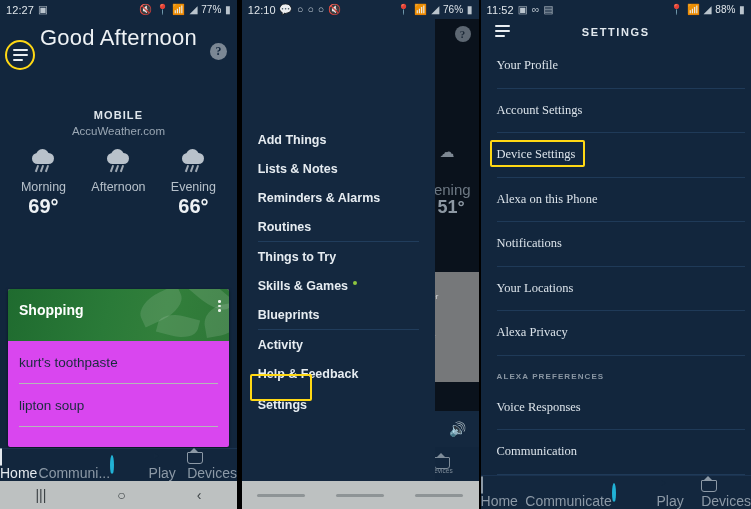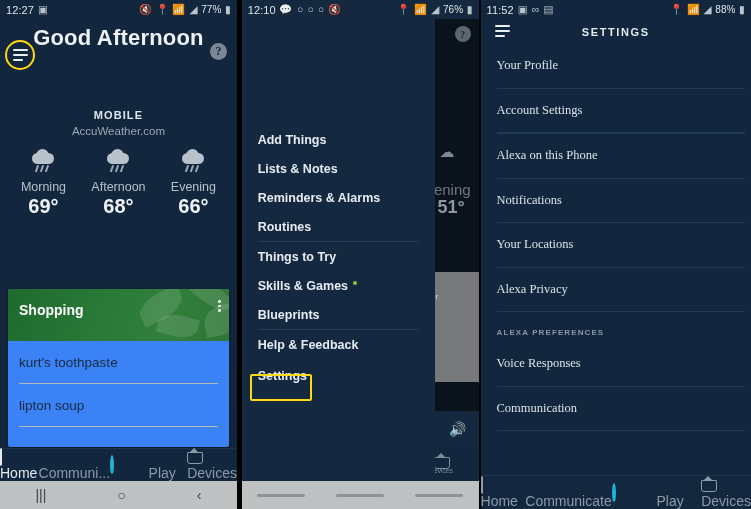--- a/index.html
+++ b/index.html
@@ -43,35 +43,35 @@
   .hamb i:nth-child(1){ width:15px; }
   .hamb i:nth-child(2){ width:15px; }
   .hamb i:nth-child(3){ width:10px; }
   .help-btn {
     position:absolute; right:10px; top:18px; width:17px; height:17px;
     border-radius:50%; background:#7b8794; color:#12263d;
     font-size:12px; font-weight:bold; display:flex; align-items:center;
     justify-content:center; font-family:"Liberation Serif", serif;
   }
   .greeting {
-    text-align:center; color:#eef2f5; font-size:22px; font-weight:bold;
+    text-align:center; color:#eef2f5; font-size:22px; font-weight:normal;
     margin-top:6px; letter-spacing:.2px;
   }
   .wx-city { text-align:center; color:#dfe6ec; font-size:11px; font-weight:bold;
              letter-spacing:1.1px; margin-top:26px; }
   .wx-src  { text-align:center; color:#9aa7b4; font-size:11.5px; margin-top:4px; }
   .wx-row { display:flex; justify-content:space-around; margin-top:14px; padding:0 6px; }
   .wx-col { text-align:center; width:33%; }
   .wx-label { color:#b6c0ca; font-size:12.5px; margin-top:3px; }
   .wx-temp  { color:#eef2f5; font-size:20px; font-weight:bold; margin-top:1px; }
 
   
   .card {
     position:absolute; left:8px; right:8px; top:289px; height:158px;
-    background:#3b82f6; border-radius:2px; overflow:hidden;
+    background:#d946ef; border-radius:2px; overflow:hidden;
     box-shadow:0 1px 3px rgba(0,0,0,.5);
   }
   .card-hero {
     height:52px; position:relative; overflow:hidden;
     background:linear-gradient(105deg,#1f6b2f 0%,#2a7a38 45%,#327f3b 70%,#2e7637 100%);
   }
   .card-hero .leaf {
     position:absolute; background:rgba(255,255,255,.12);
     border-radius:60% 0 60% 0;
   }
@@ -252,21 +252,20 @@
         </div>
         <div class="wx-col">
           <div class="cloudrain">
             <span style="left:8px"></span>
               <span style="left:13px"></span>
               <span style="left:18px"></span>
             <div class="c1"></div>
               <div class="c2"></div>
           </div>
           <div class="wx-label">Afternoon</div>
-          <div class="wx-temp">68°</div>
         </div>
         <div class="wx-col">
           <div class="cloudrain">
             <span style="left:8px"></span>
               <span style="left:13px"></span>
               <span style="left:18px"></span>
             <div class="c1"></div>
               <div class="c2"></div>
           </div>
           <div class="wx-label">Evening</div>
@@ -389,20 +388,23 @@
       </div>
       <div class="dr-item">
         <span>Skills &amp; Games</span>
         <span class="dot-badge"></span>
       </div>
       <div class="dr-item">
         <span>Blueprints</span>
       </div>
       <div class="dr-sep"></div>
       <div class="dr-item">
+        <span>Activity</span>
+      </div>
+      <div class="dr-item">
         <span>Help &amp; Feedback</span>
       </div>
       <div class="dr-item" style="margin-top:2px">
         <span>Settings</span>
       </div>
       <div class="hl-box" style="left:8px; top:355px; width:62px; height:27px;"></div>
     </div>
 
     <div class="sysbar" style="justify-content:space-around">
       <span style="width:48px;height:3px;background:#8e9496;border-radius:2px"></span>
@@ -442,20 +444,24 @@
 
     <div class="st-list">
       <div class="st-item">
         <span>Your Profile</span>
       </div>
       <div class="st-sep"></div>
       <div class="st-item">
         <span>Account Settings</span>
       </div>
       <div class="st-sep"></div>
+      <div class="st-item">
+        <span>Device Settings</span>
+        <span class="hl-box" style="left:9px; top:7px; width:95px; height:27px;"></span>
+      </div>
       <div class="st-sep"></div>
       <div class="st-item">
         <span>Alexa on this Phone</span>
       </div>
       <div class="st-sep"></div>
       <div class="st-item">
         <span>Notifications</span>
       </div>
       <div class="st-sep"></div>
       <div class="st-item">

